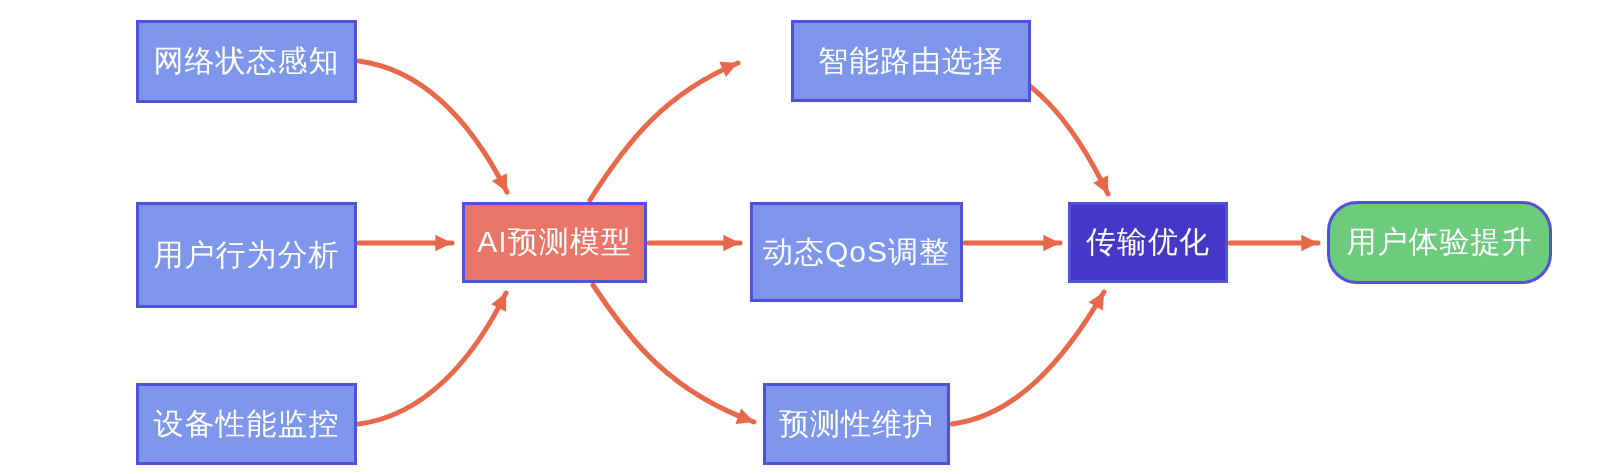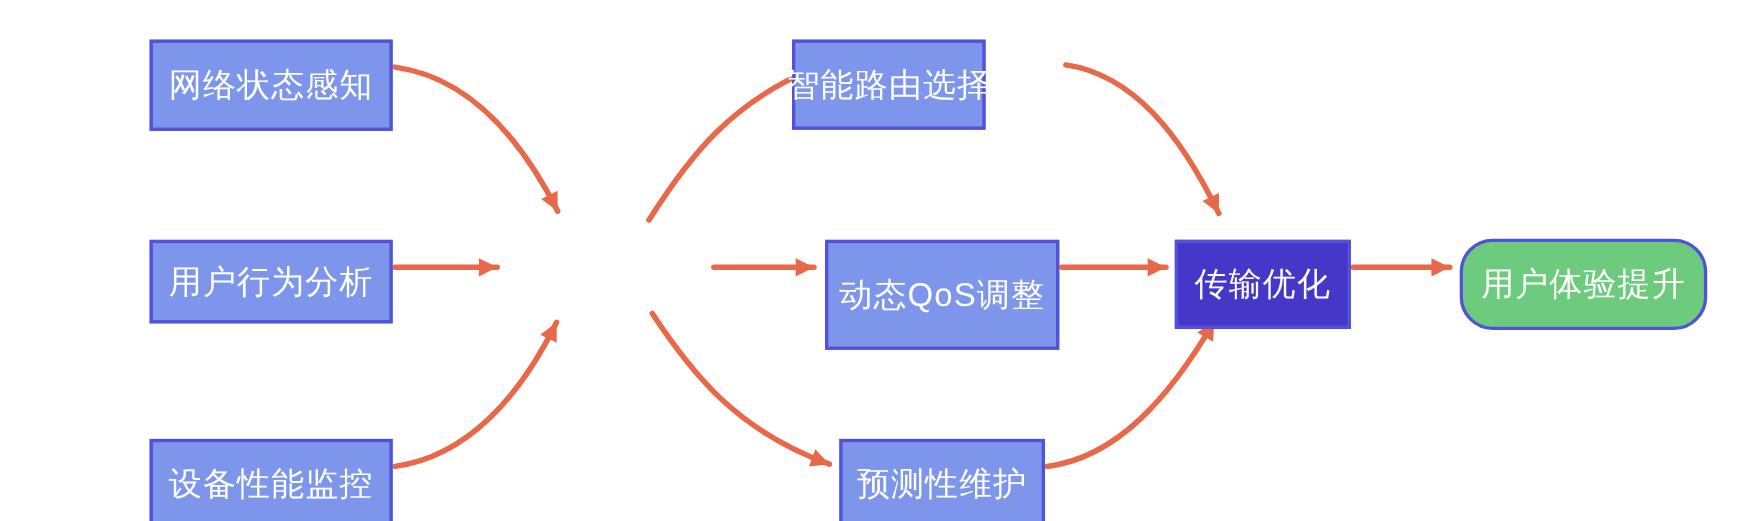--- a/index.html
+++ b/index.html
@@ -27,32 +27,31 @@
     display: flex;
     align-items: center;
     justify-content: center;
     box-sizing: border-box;
     border: 3px solid var(--node-border, #5152d9);
     color: var(--node-text, #ffffff);
     font-size: 30px;
     letter-spacing: 1px;
     white-space: nowrap;
     user-select: none;
-    margin-top: 16px;
   }
   .fill-blue   { background: var(--node-fill-blue,   #7d96ec); }
   .fill-red    { background: var(--node-fill-red,    #e97568); }
   .fill-indigo { background: var(--node-fill-indigo, #4538c9); }
   .fill-green  { background: var(--node-fill-green,  #6dcb7d); border-radius: 30px; }
 
   .n-network   { left:136px;  top:20px;  width:221px; height:83px; }
-  .n-behavior  { left:136px;  top:202px; width:221px; height:76px; }
+  .n-behavior  { left:136px;  top:202px; width:221px; height:106px; }
   .n-device    { left:136px;  top:383px; width:221px; height:82px; }
   .n-ai        { left:462px;  top:202px; width:185px; height:81px; }
-  .n-route     { left:720px;  top:20px;  width:176px; height:82px; }
+  .n-route     { left:791px;  top:20px;  width:240px; height:82px; }
   .n-qos       { left:750px;  top:202px; width:213px; height:100px; }
   .n-maint     { left:763px;  top:383px; width:187px; height:82px; }
   .n-trans     { left:1068px; top:202px; width:160px; height:81px; }
   .n-ux        { left:1327px; top:201px; width:225px; height:83px; }
 </style>
 </head>
 <body>
 
 <div class="canvas">
 
@@ -79,20 +78,23 @@
   </div>
 
   <div class="node fill-blue n-behavior">
     <span>用户行为分析</span>
   </div>
 
   <div class="node fill-blue n-device">
     <span>设备性能监控</span>
   </div>
 
+  <div class="node fill-red n-ai">
+    <span>AI预测模型</span>
+  </div>
 
   <div class="node fill-blue n-route">
     <span>智能路由选择</span>
   </div>
 
   <div class="node fill-blue n-qos">
     <span>动态QoS调整</span>
   </div>
 
   <div class="node fill-blue n-maint">

